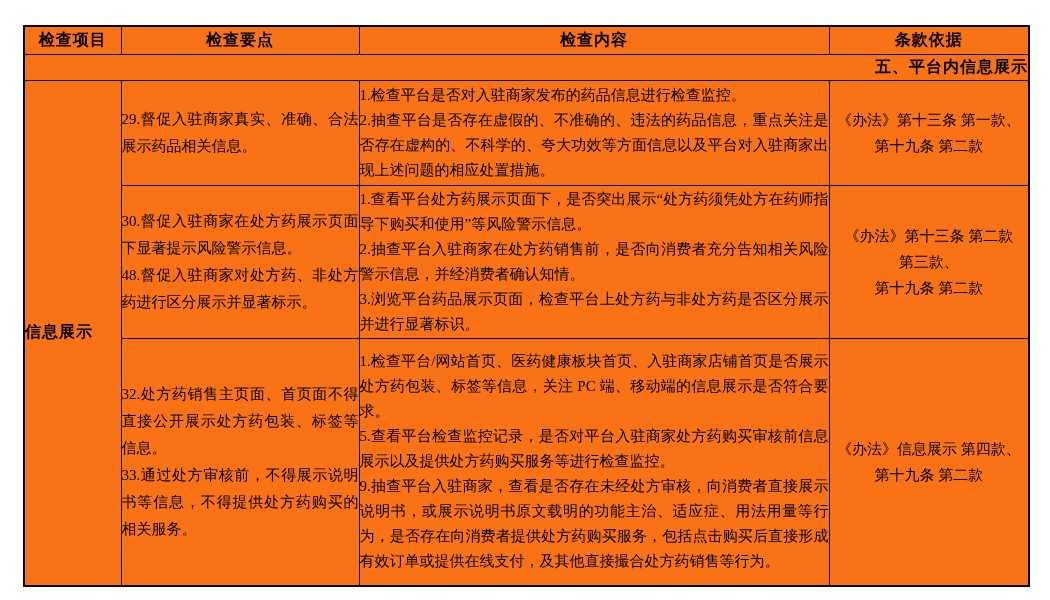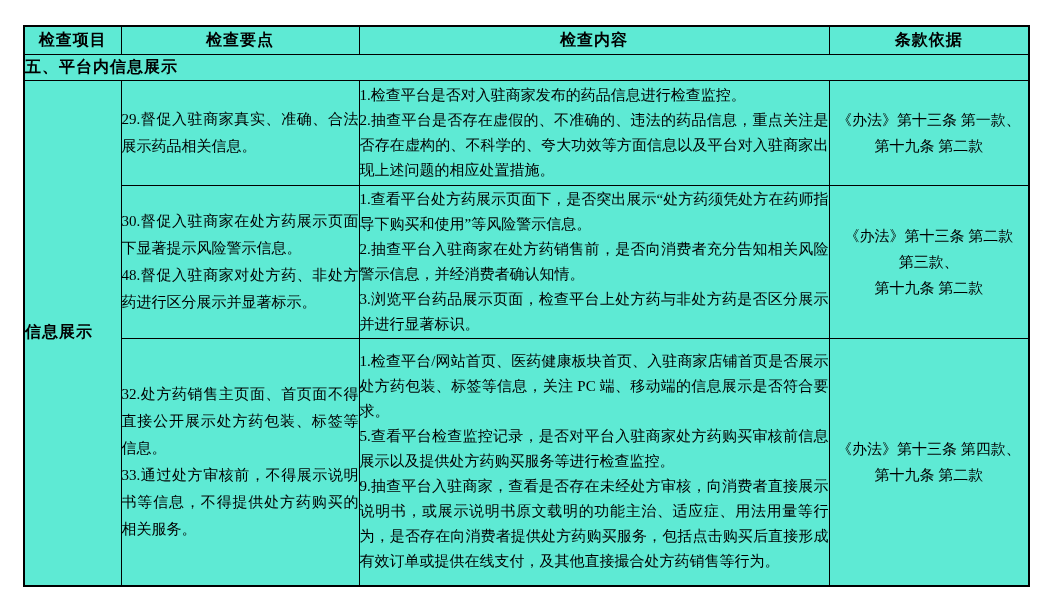--- a/index.html
+++ b/index.html
@@ -22,35 +22,35 @@
     top: 25px;
     width: 1005px;
     border-collapse: collapse;
     table-layout: fixed;
     border: 2px solid #000000;
   }
   table.inspection td, table.inspection th {
     border: 1px solid #000000;
     padding: 0;
     overflow: hidden;
-    background: #5eead4;
+    background: #f97316;
   }
   th.col-header {
     font-size: 16px;
     font-weight: bold;
     text-align: center;
     vertical-align: middle;
     height: 27px;
     letter-spacing: 1px;
   }
   td.section-cell {
     height: 25px;
     font-size: 16px;
     font-weight: bold;
-    text-align: left;
+    text-align: right;
     vertical-align: middle;
     letter-spacing: 1px;
     margin-top: 28px;
   }
   td.group-cell {
     font-size: 16px;
     font-weight: bold;
     text-align: left;
     vertical-align: middle;
     letter-spacing: 1px;
@@ -135,18 +135,18 @@
       <td class="kp-cell">
         <div>32.处方药销售主页面、首页面不得直接公开展示处方药包装、标签等信息。</div>
         <div>33.通过处方审核前，不得展示说明书等信息，不得提供处方药购买的相关服务。</div>
       </td>
       <td class="content-cell">
         <div>1.检查平台/网站首页、医药健康板块首页、入驻商家店铺首页是否展示处方药包装、标签等信息，关注 PC 端、移动端的信息展示是否符合要求。</div>
         <div>5.查看平台检查监控记录，是否对平台入驻商家处方药购买审核前信息展示以及提供处方药购买服务等进行检查监控。</div>
         <div>9.抽查平台入驻商家，查看是否存在未经处方审核，向消费者直接展示说明书，或展示说明书原文载明的功能主治、适应症、用法用量等行为，是否存在向消费者提供处方药购买服务，包括点击购买后直接形成有效订单或提供在线支付，及其他直接撮合处方药销售等行为。</div>
       </td>
       <td class="basis-cell">
-        <div>《办法》第十三条 第四款、第十九条 第二款</div>
+        <div>《办法》信息展示 第四款、第十九条 第二款</div>
       </td>
     </tr>
   </tbody>
     </table>
 </div>
 
 </body></html>

